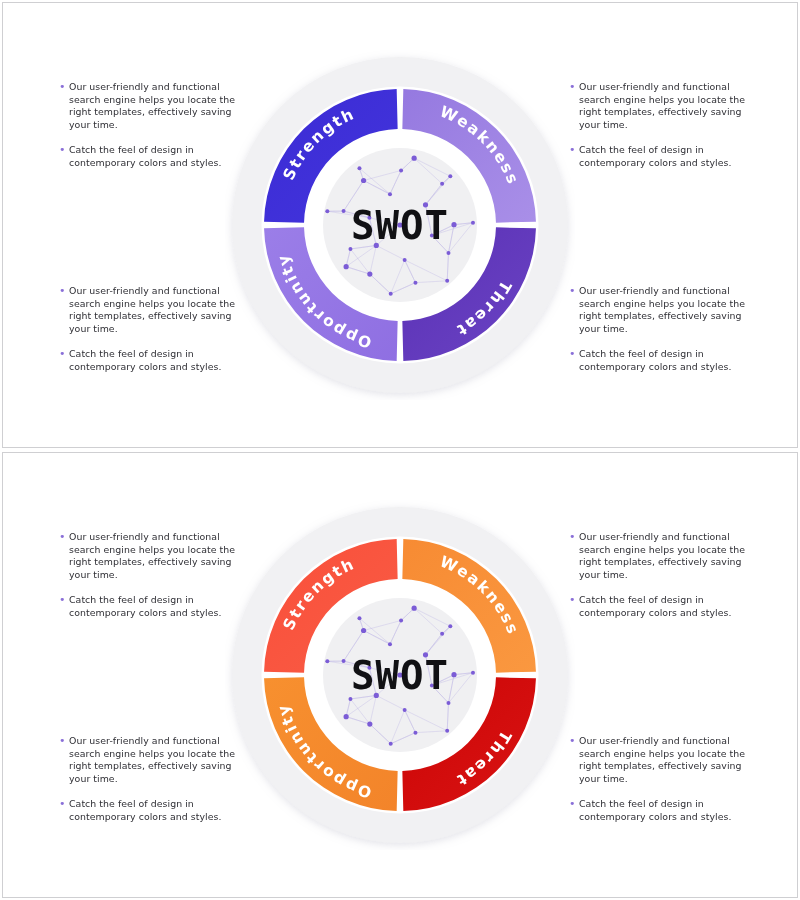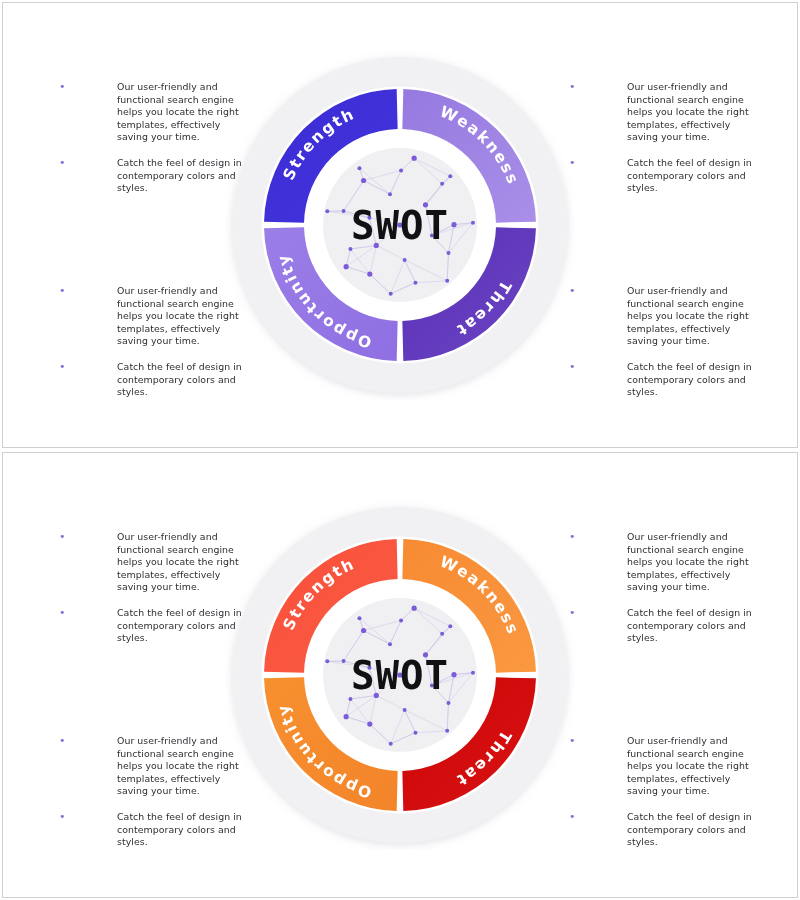--- a/index.html
+++ b/index.html
@@ -55,21 +55,20 @@
     color: #8a6fd8;
     font-size: 11px;
     line-height: 12.6px;
     text-align: left;
   }
   .bullet-text {
     font-size: 9.4px;
     line-height: 12.6px;
     color: #2f2f35;
     letter-spacing: 0.05px;
-    margin-left: 48px;
   }
 
   
   .donut-wrap {
     position: absolute;
     left: 50%;
     top: 50%;
     transform: translate(-50%, -50%);
     width: 350px;
     height: 350px;

